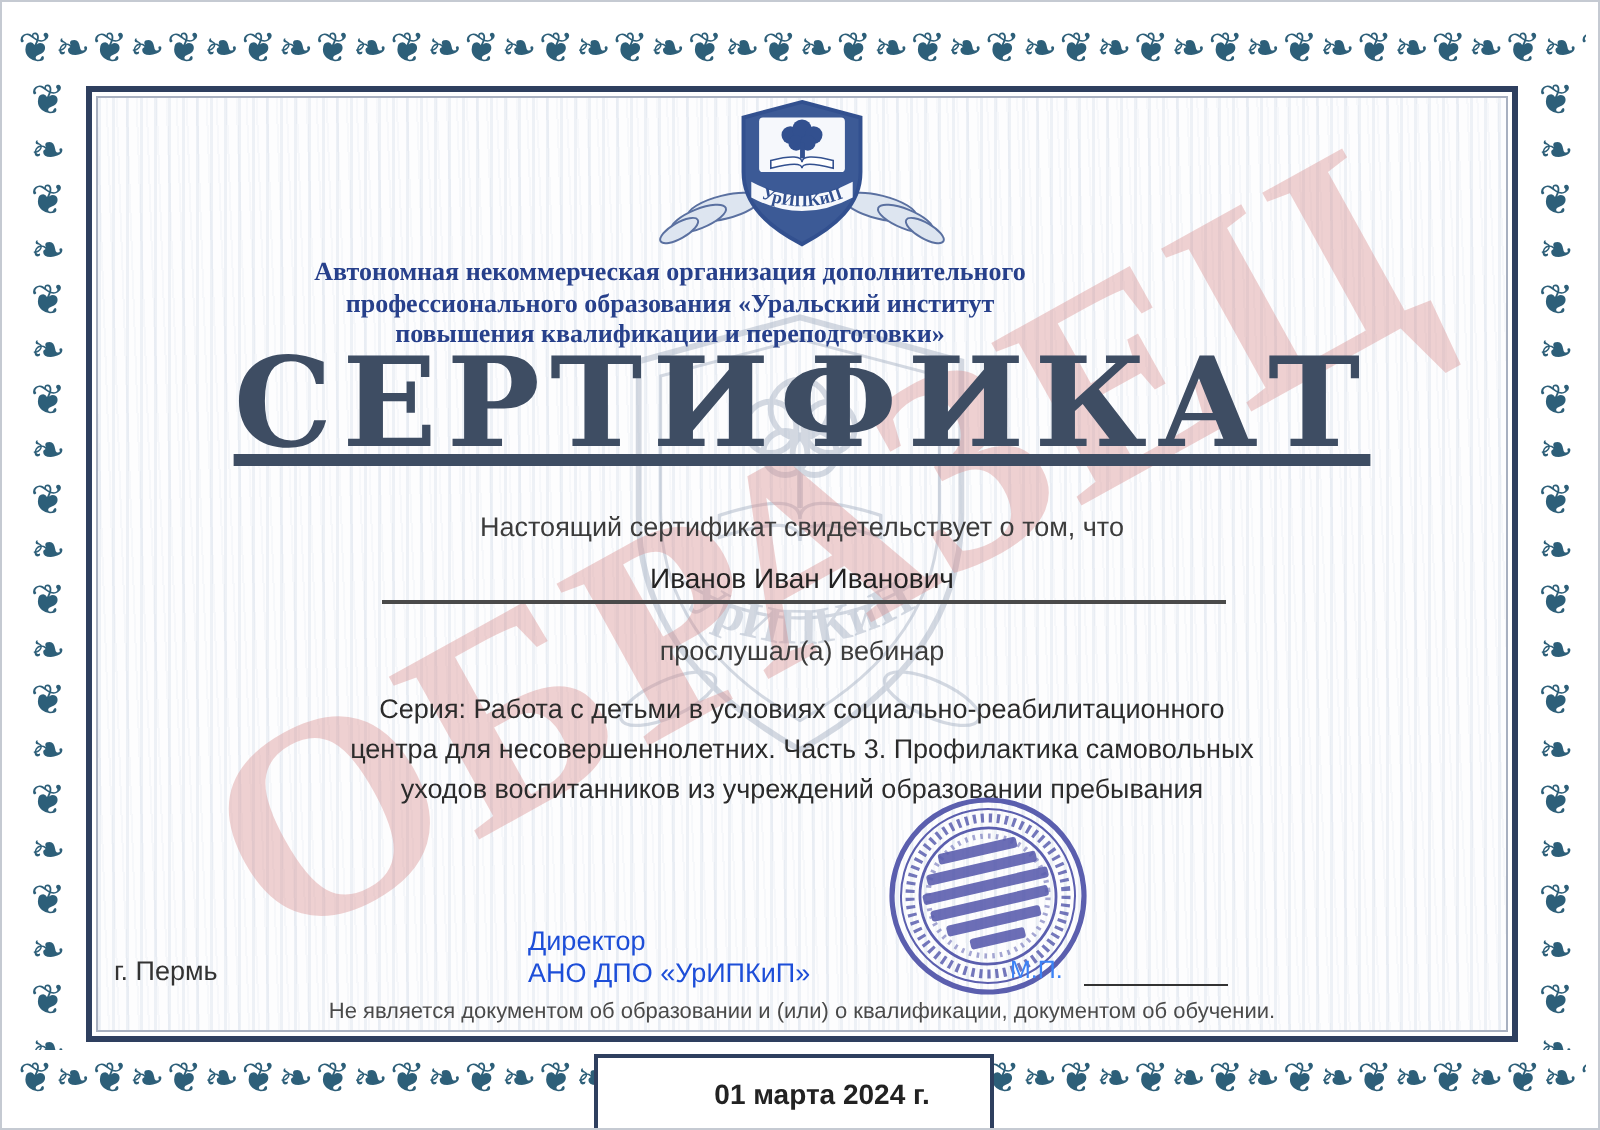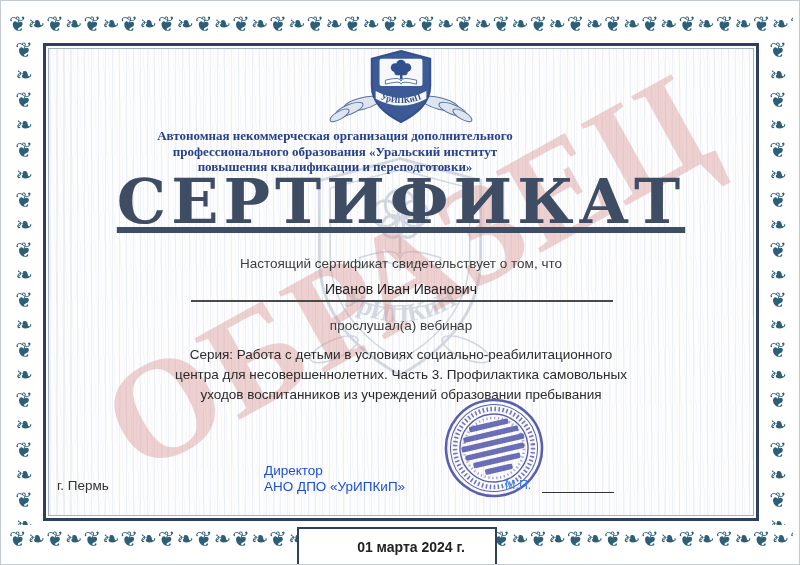--- a/index.html
+++ b/index.html
@@ -179,18 +179,19 @@
   </svg>
 
   <div class="director">
     <div>Директор</div>
     <div>АНО ДПО «УрИПКиП»</div>
   </div>
   <div class="city">г. Пермь</div>
   <div class="mp">М.П.</div>
   <div class="sigline"></div>
 
+  <div class="footnote">Не является документом об образовании и (или) о квалификации, документом об обучении.</div>
 
   <div class="datebox">
     <span>01 марта 2024 г.</span>
   </div>
 
 </div>
 
 </body></html>

